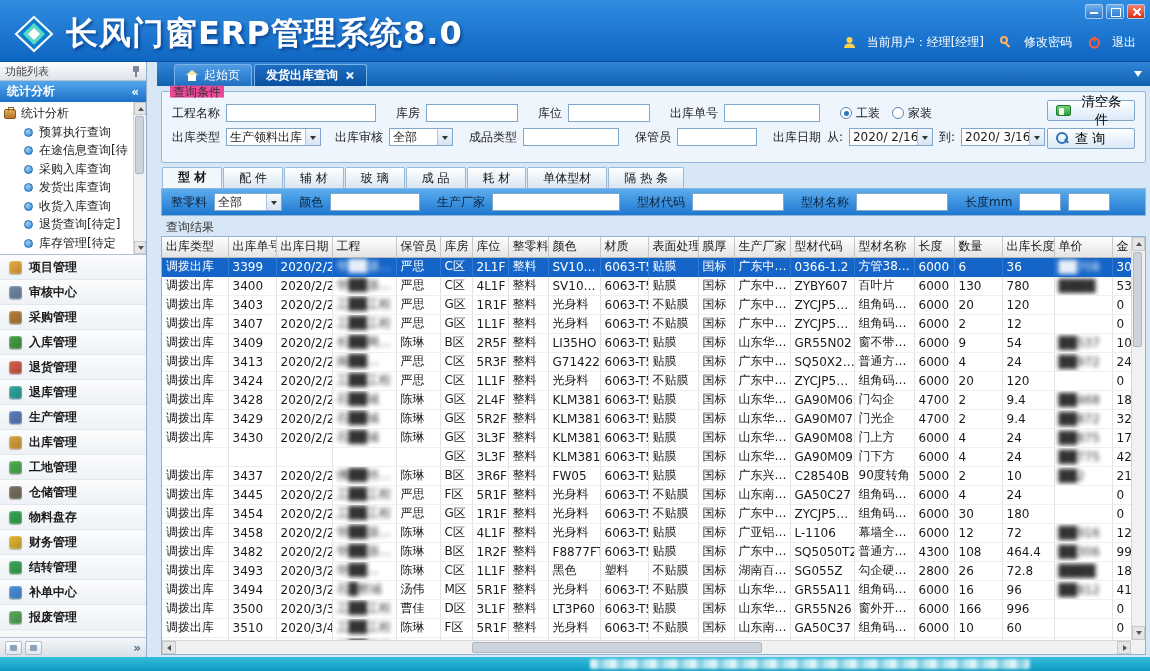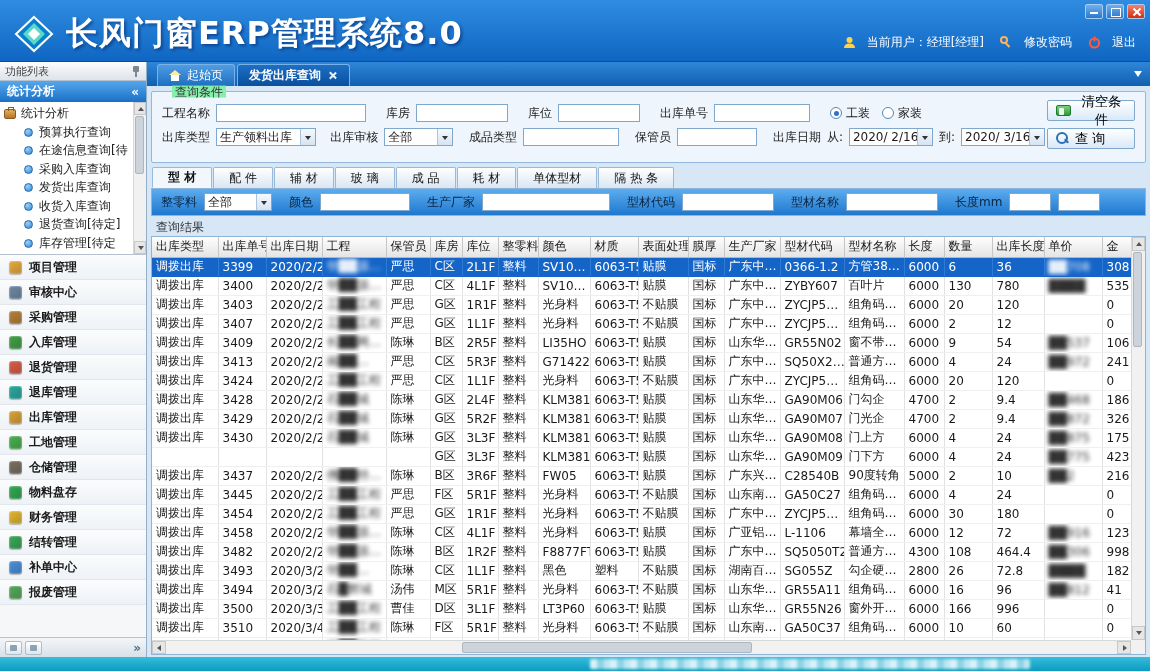--- a/index.html
+++ b/index.html
@@ -15,21 +15,21 @@
   .glyph-min::after { content:""; position:absolute; left:4px; right:4px; bottom:4px; height:2px; background:#fff; }
   .glyph-max::after { content:""; position:absolute; left:4px; top:3px; width:8px; height:7px; border:1.5px solid #fff; }
   .glyph-close::before,.glyph-close::after { content:""; position:absolute; left:8px; top:2px; width:2px; height:10px; background:#fff; }
   .glyph-close::before { transform:rotate(45deg); } .glyph-close::after { transform:rotate(-45deg); }
   .logo-title { display:flex; align-items:center; gap:10px; padding:12px 0 0 12px; }
   .app-title { color:#fff; font-size:32px; font-weight:bold; letter-spacing:1px; text-shadow:2px 2px 3px rgba(0,20,80,.45); }
   .user-area { position:absolute; right:14px; top:34px; display:flex; align-items:center; gap:16px; color:#fff; font-size:12px; }
   .chip { display:flex; align-items:center; gap:11px; cursor:pointer; }
 
   
-  .main-row { flex:1; display:flex; min-height:0; }
+  .main-row { flex:1; display:flex; min-height:0;gap:10px; }
 
   
   .sidebar { width:147px; flex:0 0 147px; background:#edf1f5; border-right:1px solid #93aec7; display:flex; flex-direction:column; min-height:0; }
   .sidebar-title { height:19px; flex:0 0 19px; background:linear-gradient(#fcfdfe,#dde3e9); border-bottom:1px solid #b6c2cf; color:#444; font-size:11px; display:flex; align-items:center; justify-content:space-between; padding:0 5px; }
   .pin-icon { width:10px; height:12px; position:relative; }
   .pin-icon::before { content:""; position:absolute; top:1px; left:2px; width:6px; height:6px; background:#7b8894; border-radius:1px; }
   .pin-icon::after { content:""; position:absolute; top:7px; left:4px; width:2px; height:5px; background:#7b8894; }
   .section-bar { height:21px; flex:0 0 21px; background:linear-gradient(#55a7ec,#1a70c6); color:#fff; font-weight:bold; display:flex; align-items:center; justify-content:space-between; padding:0 7px; cursor:pointer; }
   .tree { height:153px; flex:0 0 153px; background:#fff; border-bottom:1px solid #b6c2cf; position:relative; overflow:hidden; padding:2px 14px 0 4px; }
   .tree-root { display:flex; align-items:center; gap:5px; height:19px; cursor:pointer; }
@@ -48,34 +48,34 @@
   .menu-item { height:25px; display:flex; align-items:center; gap:7px; padding-left:9px; border-bottom:1px solid #e1e7ed; font-weight:bold; cursor:pointer; background:linear-gradient(#fbfcfd,#eef2f6); }
   .menu-icon { width:13px; height:13px; border-radius:3px; flex:0 0 13px; box-shadow:inset 0 0 2px rgba(255,255,255,.8), 0 1px 1px rgba(0,0,0,.25); }
   .sidebar-footer { height:20px; flex:0 0 20px; background:linear-gradient(#f3f6f9,#d9e0e8); border-top:1px solid #b6c2cf; display:flex; align-items:center; justify-content:space-between; padding:0 5px; }
   .foot-btns { display:flex; gap:3px; }
   .foot-btn { width:17px; height:14px; border:1px solid #b0bcc8; background:linear-gradient(#fff,#dfe6ed); border-radius:2px; position:relative; cursor:pointer; }
   .foot-btn::after { content:""; position:absolute; inset:3px 4px; background:#8ea2b5; border-radius:1px; }
   .expand-glyph { color:#49708f; font-weight:bold; cursor:pointer; }
 
   
   .content { flex:1; min-width:0; display:flex; flex-direction:column; background:#d8e7f6; }
-  .tabstrip { height:24px; flex:0 0 24px; background:linear-gradient(#2f86d8,#1160b0); display:flex; align-items:flex-end; padding-left:10px; position:relative; }
+  .tabstrip { height:24px; flex:0 0 24px; background:linear-gradient(#2f86d8,#1160b0); display:flex; align-items:flex-end; padding-left:17px; position:relative; }
   .tab { height:22px; display:flex; align-items:center; gap:6px; padding:0 11px; margin-right:2px; color:#fff; background:linear-gradient(#4f9ce4,#1e6fc0); border:1px solid #78b3e8; border-bottom:none; border-radius:3px 3px 0 0; cursor:pointer; }
   .tab.active { background:linear-gradient(#1d6fc4,#0a4f9e); font-weight:bold; }
   .home-icon { width:12px; height:11px; position:relative; }
   .home-icon::before { content:""; position:absolute; top:0; left:0; border-left:6px solid transparent; border-right:6px solid transparent; border-bottom:5px solid #ffe9a8; }
   .home-icon::after { content:""; position:absolute; top:5px; left:2px; width:8px; height:6px; background:#fff; }
   .tab-close { width:11px; height:11px; position:relative; cursor:pointer; opacity:.9; }
   .tab-close::before,.tab-close::after { content:""; position:absolute; left:5px; top:1px; width:1.6px; height:9px; background:#fff; }
   .tab-close::before { transform:rotate(45deg); } .tab-close::after { transform:rotate(-45deg); }
   .tab-dd { position:absolute; right:8px; top:9px; border-left:4px solid transparent; border-right:4px solid transparent; border-top:6px solid #fff; cursor:pointer; }
 
   
   .query-panel { margin:5px 4px 1px; flex:0 0 72px; background:#eef5fc; border:1px solid #92b9dd; border-radius:2px; position:relative; padding:9px 100px 4px 10px; }
-  .group-title { position:absolute; top:-1px; left:20px; background:#86efac; padding:0 3px; font-size:12px; color:#333; line-height:12px; transform:translateY(-45%); }
+  .group-title { position:absolute; top:-1px; left:8px; background:#ec4899; padding:0 3px; font-size:12px; color:#333; line-height:12px; transform:translateY(-45%); }
   .q-row { display:flex; align-items:center; gap:6px; height:24px; white-space:nowrap; }
   .q-label { color:#222; }
   input.tb { height:18px; border:1px solid #7fa8cc; background:#fff; font:inherit; padding:0 3px; }
   .combo { height:18px; background:#fff; border:1px solid #7fa8cc; display:inline-flex; align-items:stretch; cursor:pointer; }
   .combo .txt { flex:1; padding:0 3px; overflow:hidden; white-space:nowrap; line-height:16px; }
   .combo .dd { width:15px; background:linear-gradient(#f5f9fd,#d6e4f2); border-left:1px solid #aac4dd; position:relative; }
   .combo .dd::after { content:""; position:absolute; left:4px; top:7px; border-left:3.5px solid transparent; border-right:3.5px solid transparent; border-top:4.5px solid #333; }
   .radio { width:12px; height:12px; border:1px solid #5b87b0; border-radius:50%; background:#fff; display:inline-block; position:relative; cursor:pointer; }
   .radio.checked::after { content:""; position:absolute; inset:2.5px; border-radius:50%; background:#2b74c8; }
   .tool-btn { position:absolute; right:10px; height:21px; width:88px; display:flex; align-items:center; gap:6px; padding:0 8px; border:1px solid #7fa8cc; background:linear-gradient(#ffffff,#d9e9f8); border-radius:2px; cursor:pointer; }
@@ -245,20 +245,24 @@
             <span class="menu-icon" style="background: linear-gradient(145deg, rgb(67, 160, 71), rgba(0, 0, 0, 0.2)), rgb(67, 160, 71);"></span>
             <span class="menu-label">入库管理</span>
           </div>
           <div class="menu-item">
             <span class="menu-icon" style="background: linear-gradient(145deg, rgb(216, 92, 74), rgba(0, 0, 0, 0.2)), rgb(216, 92, 74);"></span>
             <span class="menu-label">退货管理</span>
           </div>
           <div class="menu-item">
             <span class="menu-icon" style="background: linear-gradient(145deg, rgb(43, 168, 160), rgba(0, 0, 0, 0.2)), rgb(43, 168, 160);"></span>
             <span class="menu-label">退库管理</span>
+          </div>
+          <div class="menu-item">
+            <span class="menu-icon" style="background: linear-gradient(145deg, rgb(91, 127, 191), rgba(0, 0, 0, 0.2)), rgb(91, 127, 191);"></span>
+            <span class="menu-label">生产管理</span>
           </div>
           <div class="menu-item">
             <span class="menu-icon" style="background: linear-gradient(145deg, rgb(217, 162, 58), rgba(0, 0, 0, 0.2)), rgb(217, 162, 58);"></span>
             <span class="menu-label">出库管理</span>
           </div>
           <div class="menu-item">
             <span class="menu-icon" style="background: linear-gradient(145deg, rgb(76, 175, 80), rgba(0, 0, 0, 0.2)), rgb(76, 175, 80);"></span>
             <span class="menu-label">工地管理</span>
           </div>
           <div class="menu-item">

